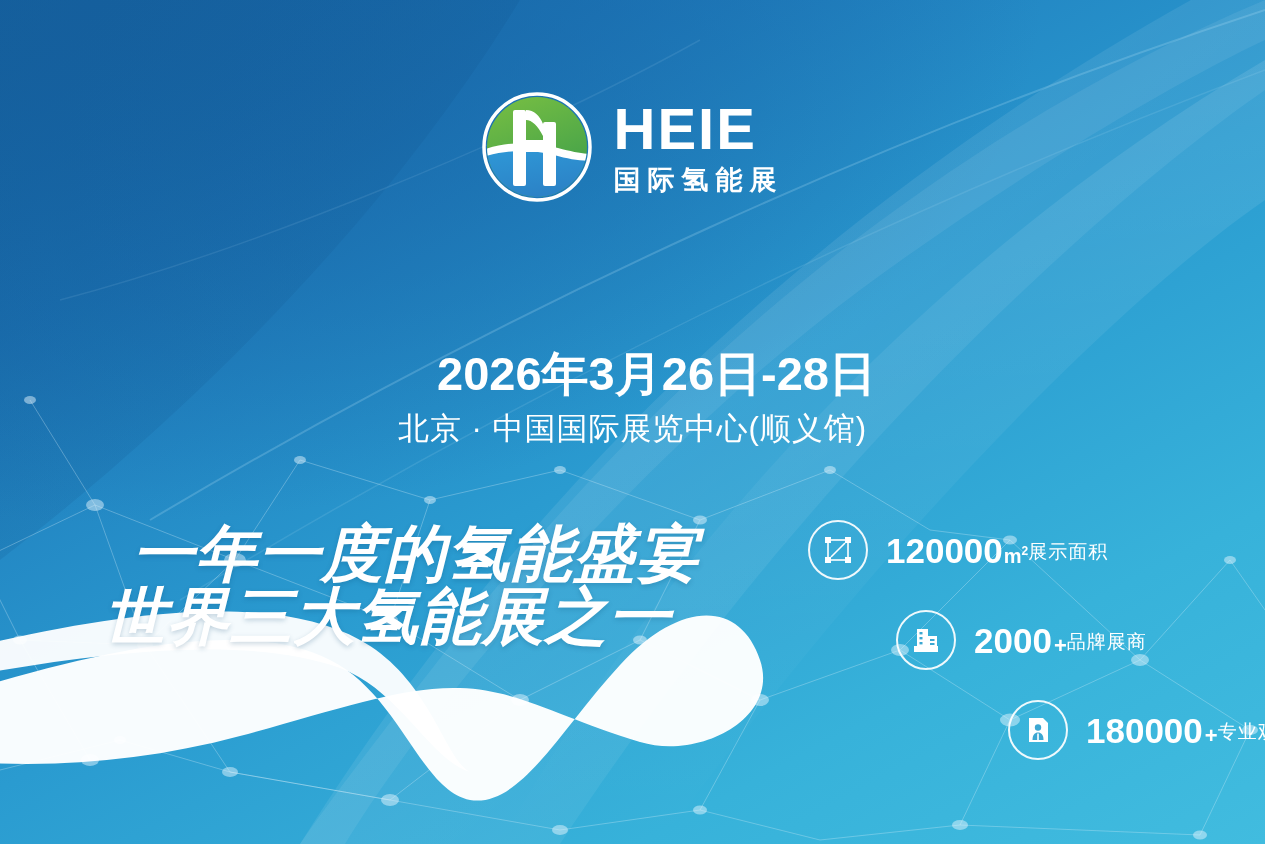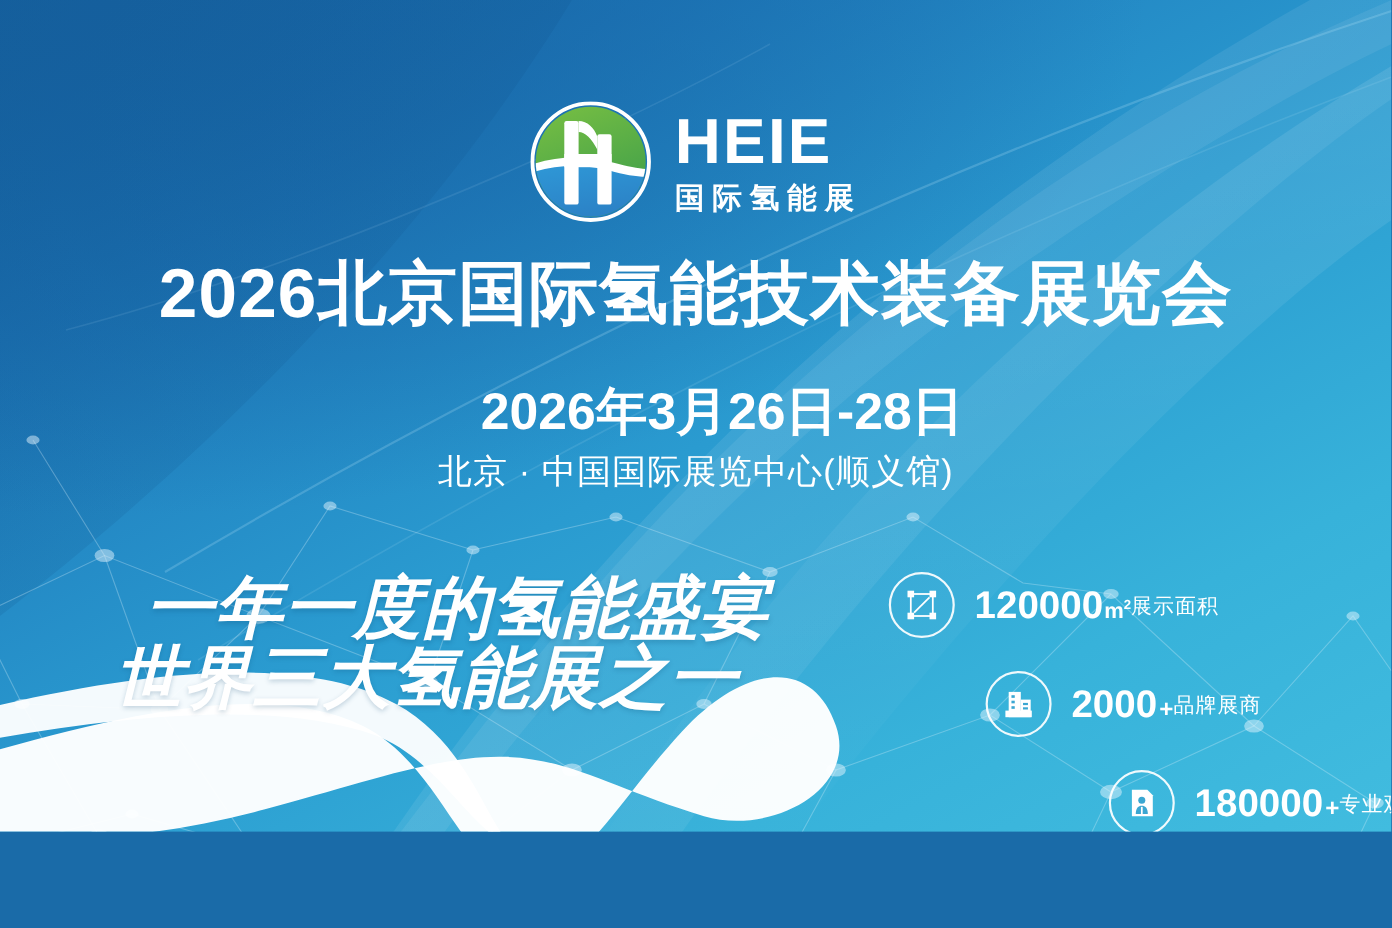--- a/index.html
+++ b/index.html
@@ -3,21 +3,21 @@
 <meta charset="utf-8">
 <title>HEIE 2026</title>
 <style>
   html,body{margin:0;padding:0;}
   body{
     width:1265px;height:844px;overflow:hidden;
     font-family:"Liberation Sans","DejaVu Sans",sans-serif;
     background:#1a6ba8;
   }
   .banner{
-    position:relative;width:1265px;height:756px;overflow:hidden;
+    position:relative;width:1265px;height:844px;overflow:hidden;
     background:
       radial-gradient(120% 100% at 8% 0%, #1866a6 0%, rgba(24,102,166,0) 62%),
       linear-gradient(152deg,#1668aa 0%, #1e79bb 22%, #2a9bd0 52%, #37b2da 78%, #41bcdf 100%);
   }
 
   
   .bg-svg{position:absolute;inset:0;width:1265px;height:844px;}
 
   
   .logo-row{
@@ -203,21 +203,20 @@
         <path d="M-5,60 C22,49 50,49 76,56 C95,61 107,63 115,61 L115,68
                  C104,70 90,68 72,63 C48,57 22,57 -5,67 Z" fill="#ffffff"></path>
       </g>
     </svg>
     <div class="logo-text">
       <div class="logo-word">HEIE</div>
       <div class="logo-sub">国际氢能展</div>
     </div>
   </div>
 
-  <div class="headline">2026北京国际氢能技术装备展览会</div>
   <div class="date-line">2026年3月26日-28日</div>
   <div class="venue-line">北京 · 中国国际展览中心(顺义馆)</div>
 
   <div class="slogan">
     <div class="slogan-line l2">一年一度的氢能盛宴</div>
     <div class="slogan-line l1">世界三大氢能展之一</div>
   </div>
 
   <div class="stats">
 

